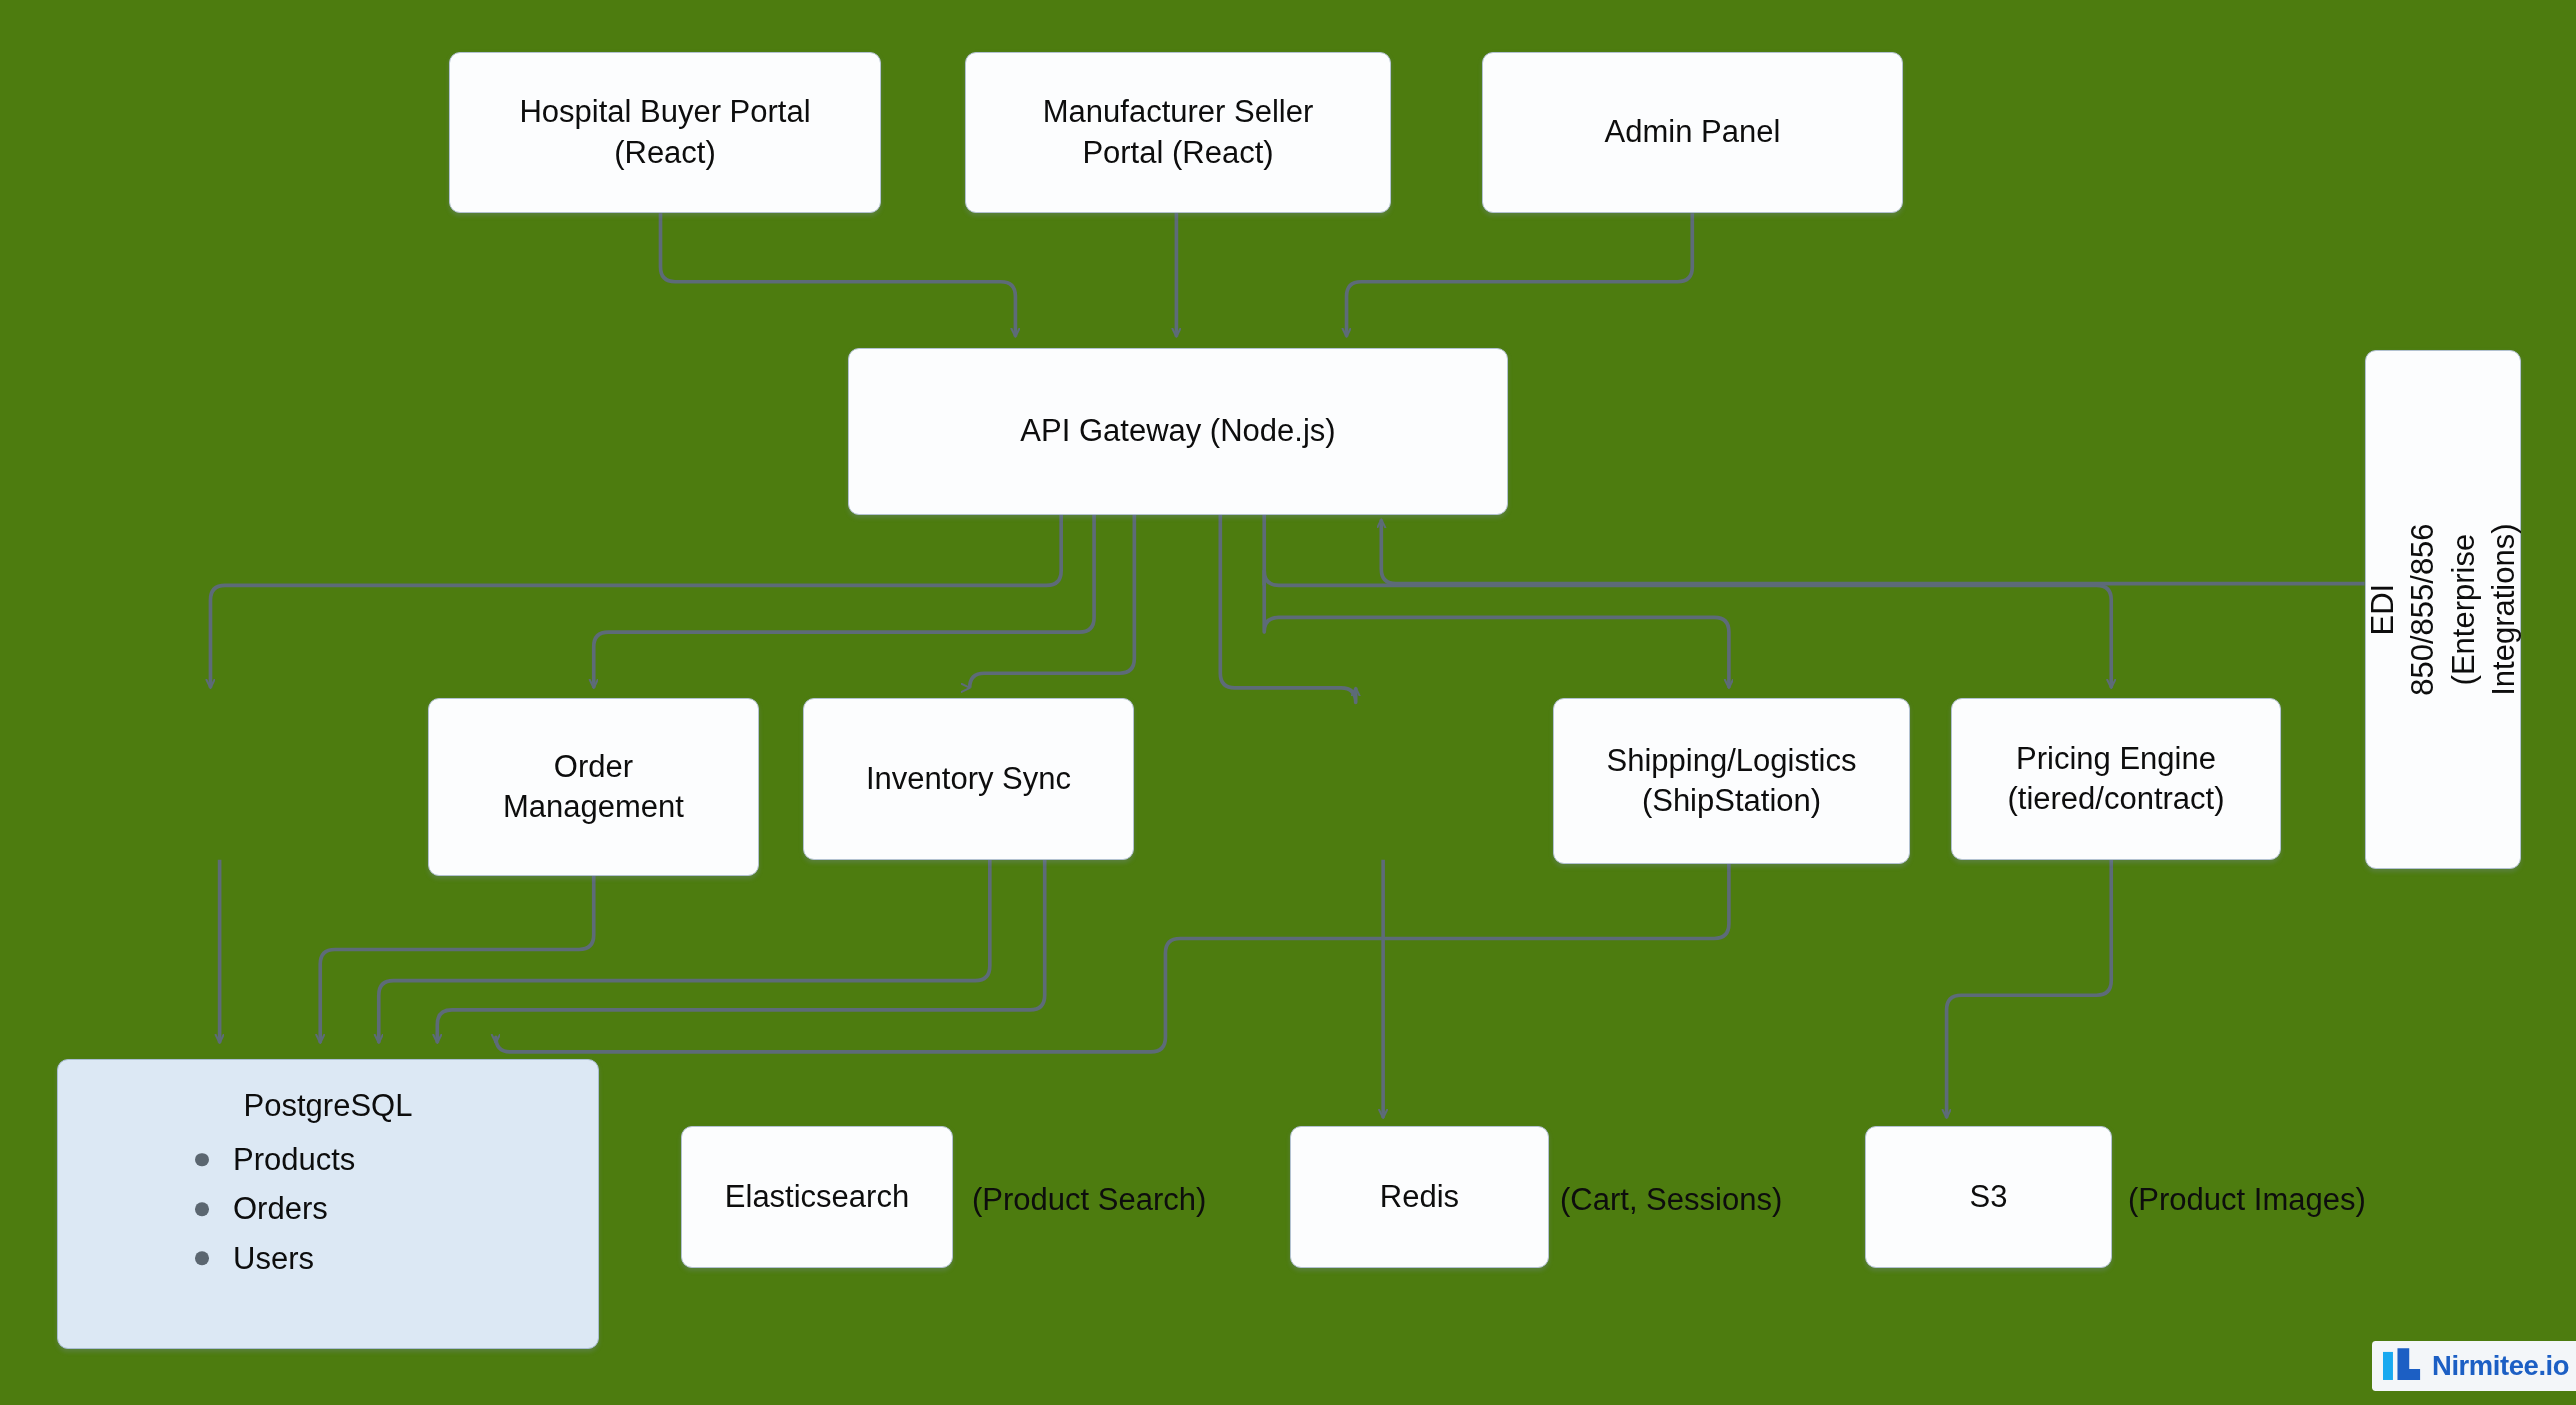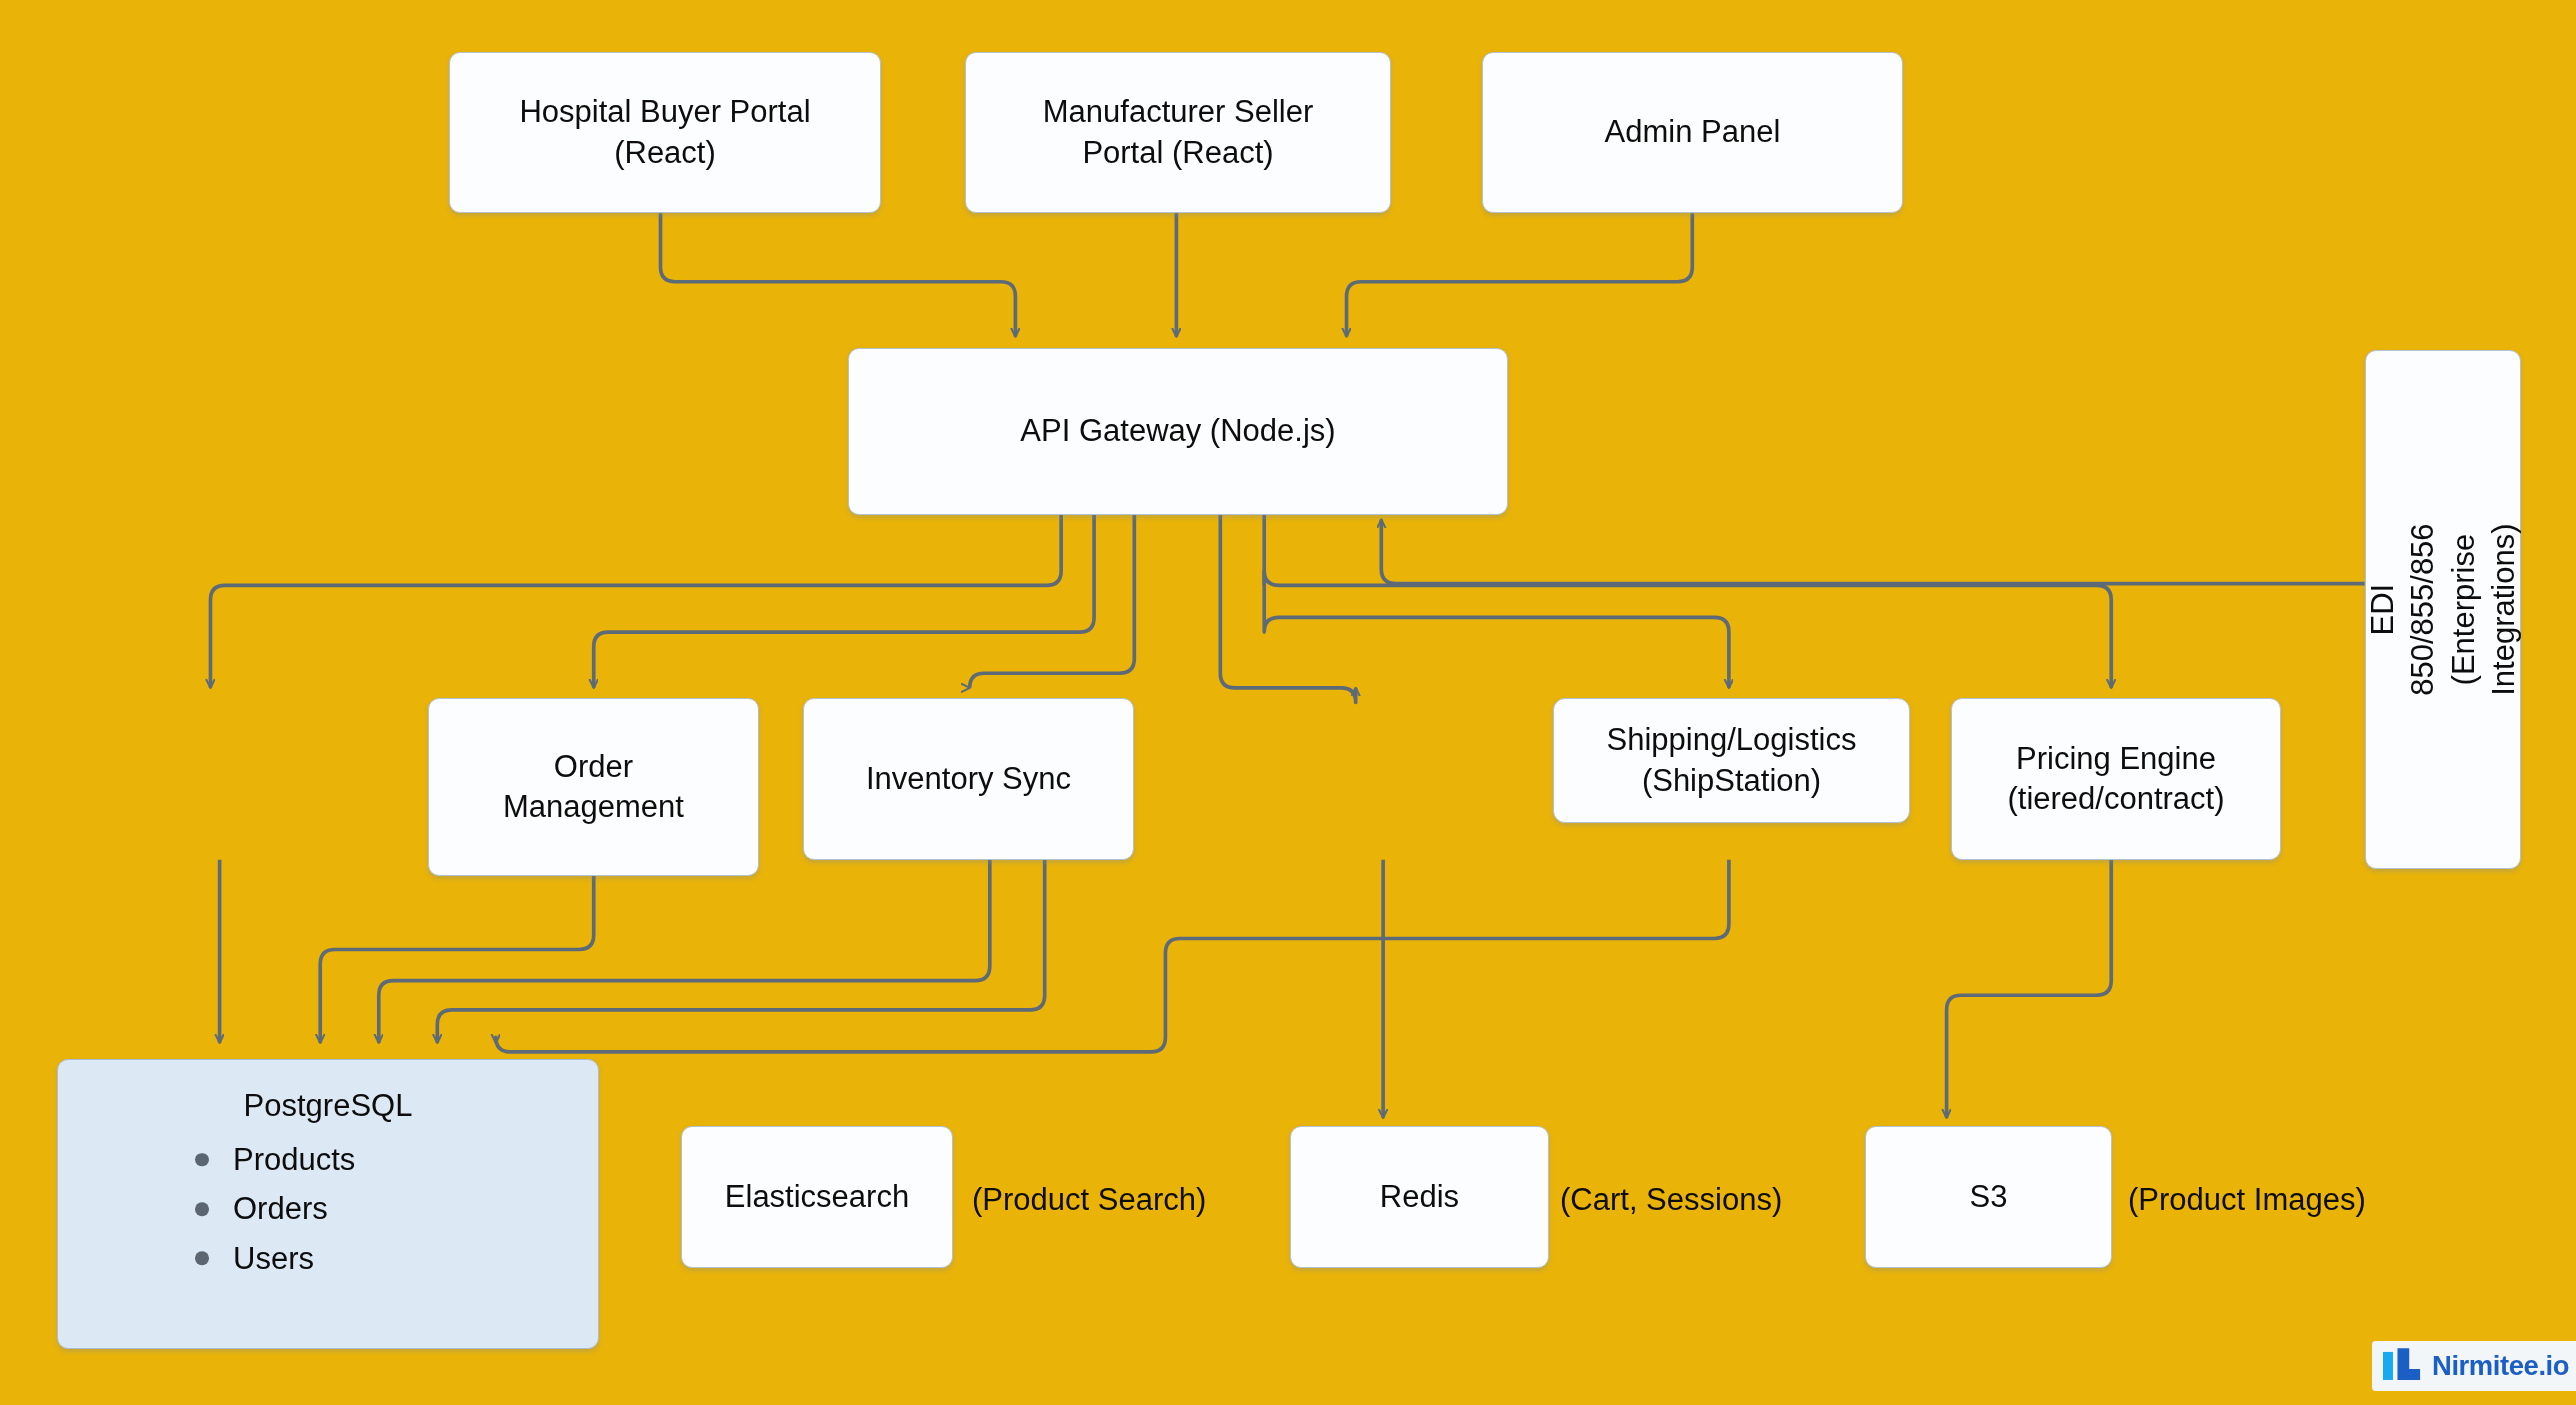--- a/index.html
+++ b/index.html
@@ -11,21 +11,21 @@
     width: 2576px;
     height: 1405px;
     position: relative;
     overflow: hidden;
     font-family: "Liberation Sans", sans-serif;
   }
 
   #diagram-root {
     position: absolute;
     inset: 0;
-    background: #eab308;
+    background: #4d7c0f;
   }
 
   
   #connector-layer {
     position: absolute;
     left: 0;
     top: 0;
     width: 2576px;
     height: 1405px;
     z-index: 1;
@@ -198,21 +198,21 @@
   <div class="node" style="left:428px; top:698px; width:331px; height:178px;">
     <span class="node-label">Order
 Management</span>
   </div>
 
   <div class="node" style="left:803px; top:698px; width:331px; height:162px;">
     <span class="node-label">Inventory Sync</span>
   </div>
 
 
-  <div class="node" style="left:1553px; top:698px; width:357px; height:125px;border-radius:12px;">
+  <div class="node" style="left:1553px; top:698px; width:357px; height:166px;">
     <span class="node-label">Shipping/Logistics
 (ShipStation)</span>
   </div>
 
   <div class="node" style="left:1951px; top:698px; width:330px; height:162px;align-items:center;">
     <span class="node-label">Pricing Engine
 (tiered/contract)</span>
   </div>
 
   <div class="node db" style="left:57px; top:1059px; width:542px; height:290px;">

